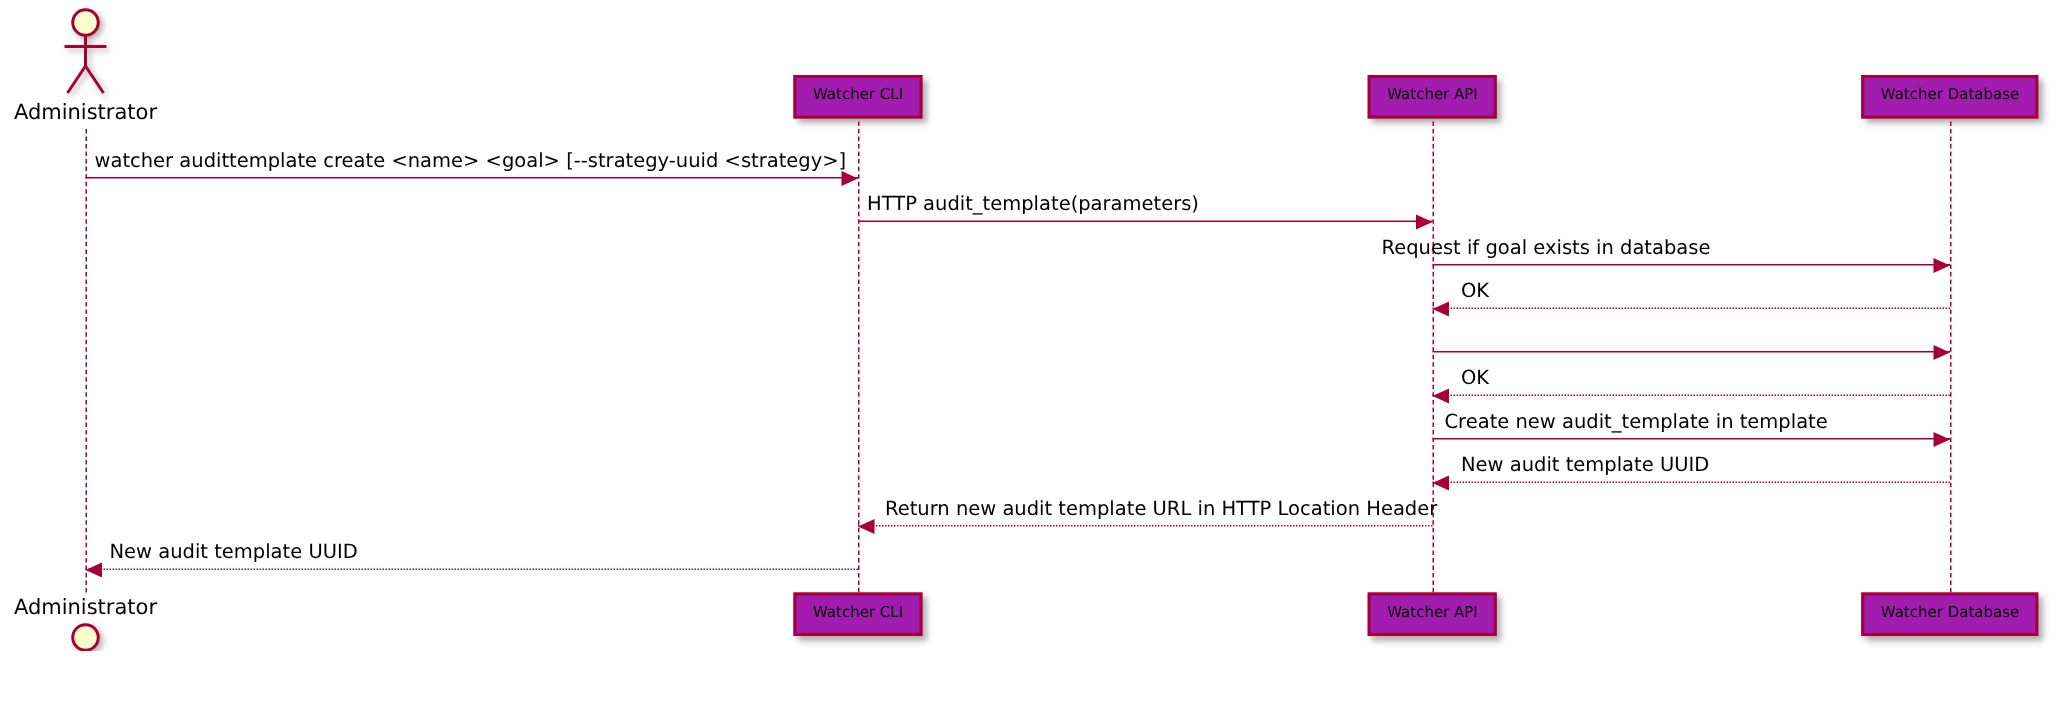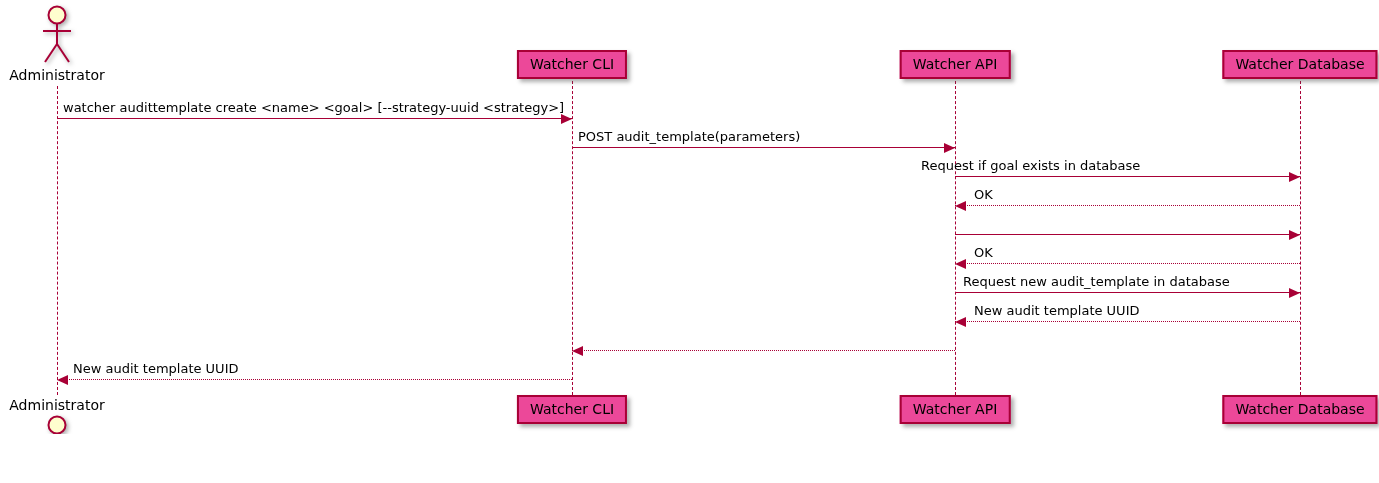--- a/index.html
+++ b/index.html
@@ -18,25 +18,25 @@
   
   .lifeline {
     position: absolute;
     width: 0;
     border-left: 1px dashed #A80036;
   }
   
   .participant {
     position: absolute;
     transform: translateX(-50%);
-    background: #ec4899;
+    background: #a21caf;
     border: 2px solid #A80036;
     box-shadow: 3px 3px 4px rgba(80,80,80,0.45);
     padding: 4px 11px 5px 11px;
-    font-size: 14px;
+    font-size: 10px;
     line-height: 16px;
     color: #000000;
     white-space: nowrap;
     box-sizing: border-box;
   }
   
   .actor-figure {
     position: absolute;
     filter: drop-shadow(2.5px 2.5px 2px rgba(90,90,90,0.5));
   }
@@ -103,21 +103,21 @@
 
   <div class="participant" style="left:572px;  top:50px;">Watcher CLI</div>
   <div class="participant" style="left:955px;  top:50px;">Watcher API</div>
   <div class="participant" style="left:1300px; top:50px;">Watcher Database</div>
 
   <div class="msg-label" style="left:63px; top:100px;">watcher audittemplate create &lt;name&gt; &lt;goal&gt; [--strategy-uuid &lt;strategy&gt;]</div>
   <div class="arrow solid" style="left:57px; top:118px; width:515px;">
     <i class="head right"></i>
   </div>
 
-  <div class="msg-label" style="left:578px; top:129px;">POST audit_template(parameters)</div>
+  <div class="msg-label" style="left:578px; top:129px;">HTTP audit_template(parameters)</div>
   <div class="arrow solid" style="left:572px; top:147px; width:383px;">
     <i class="head right"></i>
   </div>
 
   <div class="msg-label" style="left:921px; top:158px;">Request if goal exists in database</div>
   <div class="arrow solid" style="left:955px; top:176px; width:345px;">
     <i class="head right"></i>
   </div>
 
   <div class="msg-label" style="left:974px; top:187px;">OK</div>
@@ -127,30 +127,31 @@
 
   <div class="arrow solid" style="left:955px; top:234px; width:345px;">
     <i class="head right"></i>
   </div>
 
   <div class="msg-label" style="left:974px; top:245px;">OK</div>
   <div class="arrow dotted" style="left:955px; top:263px; width:345px;">
     <i class="head left"></i>
   </div>
 
-  <div class="msg-label" style="left:963px; top:274px;">Request new audit_template in database</div>
+  <div class="msg-label" style="left:963px; top:274px;">Create new audit_template in template</div>
   <div class="arrow solid" style="left:955px; top:292px; width:345px;">
     <i class="head right"></i>
   </div>
 
   <div class="msg-label" style="left:974px; top:303px;">New audit template UUID</div>
   <div class="arrow dotted" style="left:955px; top:321px; width:345px;">
     <i class="head left"></i>
   </div>
 
+  <div class="msg-label" style="left:590px; top:332px;">Return new audit template URL in HTTP Location Header</div>
   <div class="arrow dotted" style="left:572px; top:350px; width:383px;">
     <i class="head left"></i>
   </div>
 
   <div class="msg-label" style="left:73px; top:361px;">New audit template UUID</div>
   <div class="arrow dotted" style="left:57px; top:379px; width:515px;">
     <i class="head left"></i>
   </div>
 
   <div class="actor-label" style="left:57px; top:397px;">Administrator</div>

